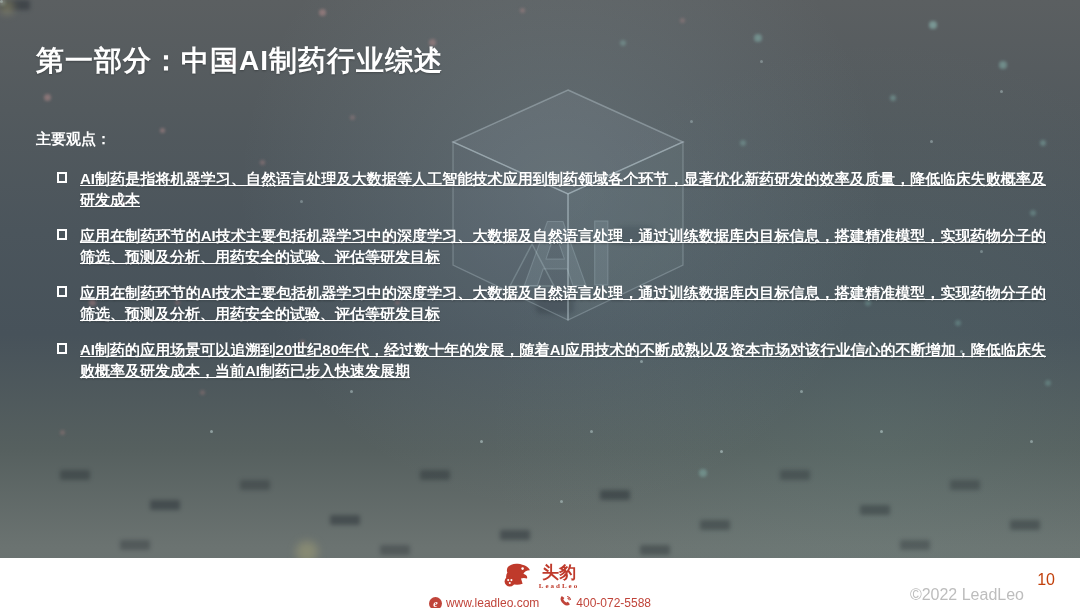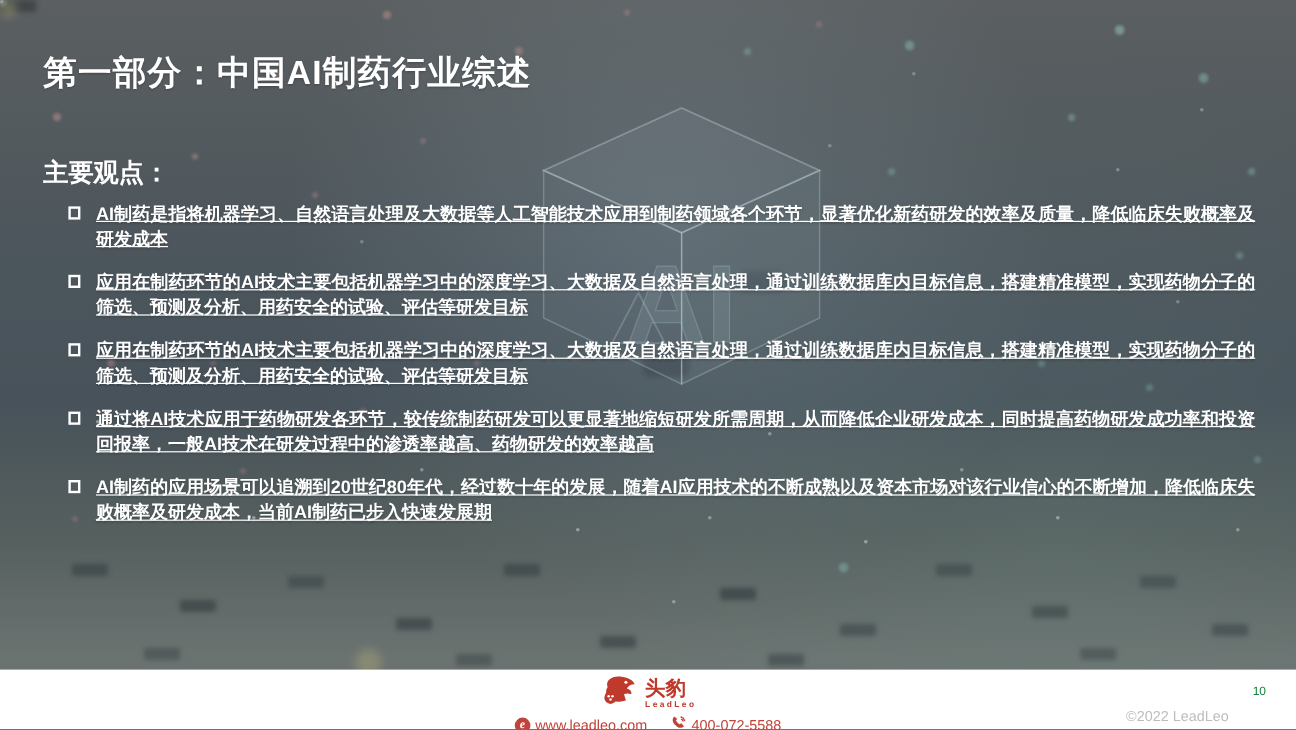--- a/index.html
+++ b/index.html
@@ -55,40 +55,40 @@
       120px 540px 0 0 rgba(25,33,40,.3), 380px 545px 0 0 rgba(25,33,40,.3),
       640px 545px 0 0 rgba(25,33,40,.35), 900px 540px 0 0 rgba(25,33,40,.3),
       540px 300px 0 4px rgba(30,40,48,.25), 620px 230px 0 4px rgba(30,40,48,.2); }
   .glow-amber { width:14px; height:14px; border-radius:50%; background:rgba(190,180,120,.4);
     filter:blur(4px); box-shadow:300px 545px 0 4px rgba(190,180,120,.35); left:0; top:0; }
   .cube { position:absolute; left:418px; top:80px; opacity:.85; }
   
   .content { position:absolute; inset:0; z-index:5; color:#fff;border-radius:19px; }
   .title { position:absolute; left:36px; top:42px; font-size:28px; font-weight:700;
     letter-spacing:1px; text-shadow:0 1px 2px rgba(0,0,0,.25); }
-  .section-label { position:absolute; left:36px; top:130px; font-size:21px; font-weight:700; }
+  .section-label { position:absolute; left:36px; top:130px; font-size:15px; font-weight:700; }
   .bullets { position:absolute; left:57px; top:168px; width:990px; list-style:none; }
   .bullet { display:flex; align-items:flex-start; margin-bottom:15px; }
   .marker { flex:0 0 auto; width:10px; height:11px; border:2px solid #fff; margin:4px 13px 0 0; }
   .btext { font-size:15px; font-weight:700; line-height:21px; width:966px;
     text-align:justify; text-shadow:0 1px 2px rgba(0,0,0,.2);text-decoration:underline; }
   
   .footer { position:absolute; left:0; bottom:0; width:1080px; height:50px; background:#fff; z-index:10; }
   .brand-wrap { position:absolute; left:0; right:0; top:4px; display:flex; flex-direction:column; align-items:center; }
   .brand-row { display:flex; align-items:center; gap:6px; }
-  .brand-names { display:flex; flex-direction:column; align-items:flex-start; line-height:1; }
+  .brand-names { display:flex; flex-direction:column; align-items:center; line-height:1;font-family:Liberation Serif, serif; }
   .brand-cn { font-size:17px; font-weight:700; }
   .brand-en { font-size:7px; font-weight:700; letter-spacing:2px; margin-top:2px; }
   .contact-row { display:flex; align-items:center; gap:20px; margin-top:3px; font-size:12px; }
   .contact-item { display:flex; align-items:center; gap:4px; }
   .globe-badge { display:inline-flex; align-items:center; justify-content:center;
     width:13px; height:13px; border-radius:50%; color:#fff;
     font-size:10px; font-weight:700; font-style:italic; font-family:"Liberation Serif",serif; }
-  .page-number { position:absolute; right:25px; top:13px; font-size:10px; color:#15803d; }
-  .copyright { position:absolute; right:56px; bottom:4px; font-size:12px; color:#bdbdbd;padding-left:16px; }
+  .page-number { position:absolute; right:25px; top:13px; font-size:16px; color:#c2410c; }
+  .copyright { position:absolute; right:56px; bottom:4px; font-size:16px; color:#bdbdbd;padding-left:16px; }
 </style>
 </head>
 <body>
 
 <div class="slide">
 
   <div class="bg">
     <div class="dot-layer bokeh-pink"></div>
     <div class="dot-layer bokeh-teal"></div>
     <div class="dot-layer speck-light"></div>
@@ -114,24 +114,20 @@
         <span class="marker"></span>
         <span class="btext">AI制药是指将机器学习、自然语言处理及大数据等人工智能技术应用到制药领域各个环节，显著优化新药研发的效率及质量，降低临床失败概率及研发成本</span>
       </li>
       <li class="bullet">
         <span class="marker"></span>
         <span class="btext">应用在制药环节的AI技术主要包括机器学习中的深度学习、大数据及自然语言处理，通过训练数据库内目标信息，搭建精准模型，实现药物分子的筛选、预测及分析、用药安全的试验、评估等研发目标</span>
       </li>
       <li class="bullet">
         <span class="marker"></span>
         <span class="btext">应用在制药环节的AI技术主要包括机器学习中的深度学习、大数据及自然语言处理，通过训练数据库内目标信息，搭建精准模型，实现药物分子的筛选、预测及分析、用药安全的试验、评估等研发目标</span>
-      </li>
-      <li class="bullet">
-        <span class="marker"></span>
-        <span class="btext">通过将AI技术应用于药物研发各环节，较传统制药研发可以更显著地缩短研发所需周期，从而降低企业研发成本，同时提高药物研发成功率和投资回报率，一般AI技术在研发过程中的渗透率越高、药物研发的效率越高</span>
       </li>
       <li class="bullet">
         <span class="marker"></span>
         <span class="btext">AI制药的应用场景可以追溯到20世纪80年代，经过数十年的发展，随着AI应用技术的不断成熟以及资本市场对该行业信心的不断增加，降低临床失败概率及研发成本，当前AI制药已步入快速发展期</span>
       </li>
     </ul>
   </div>
 
   <div class="footer">
     <div class="brand-wrap">

